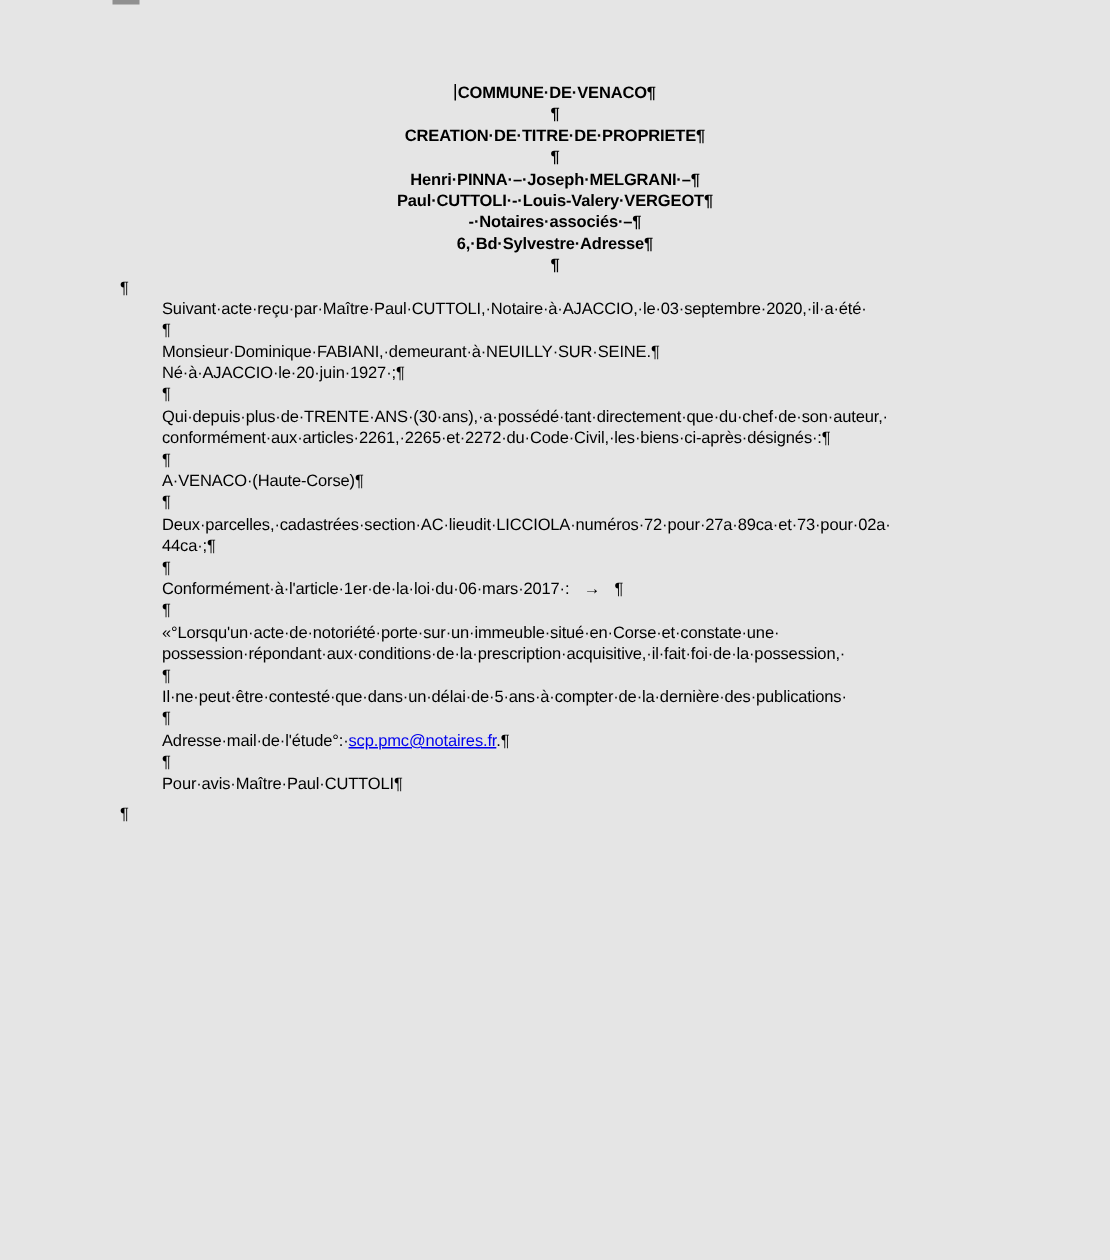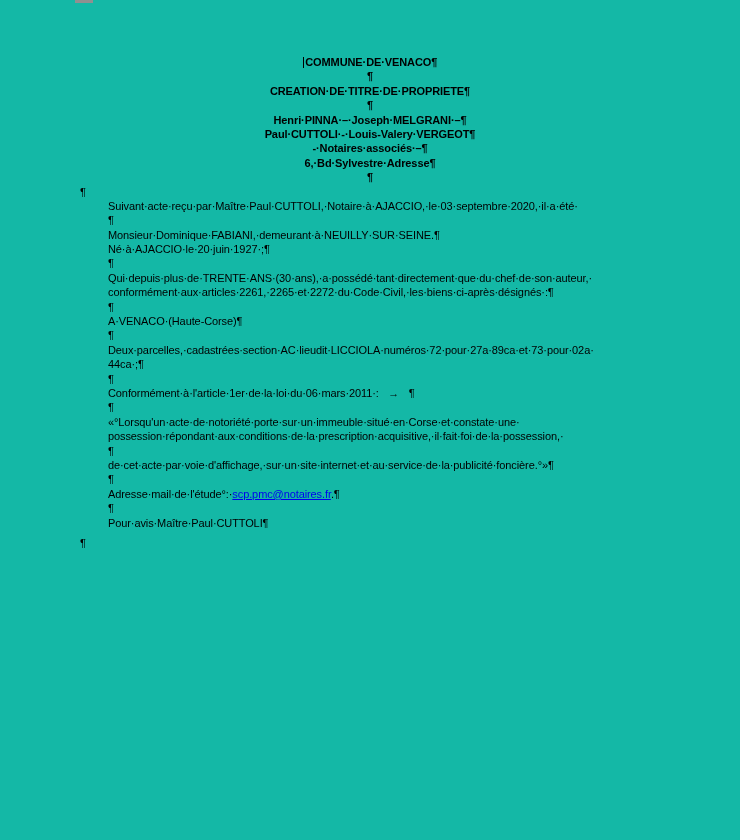--- a/index.html
+++ b/index.html
@@ -5,21 +5,21 @@
   html, body {
     margin: 0;
     padding: 0;
     background: #ffffff;
     font-family: "Liberation Sans", sans-serif;
   }
   .page {
     position: relative;
     width: 740px;
     height: 840px;
-    background: #14b8a6;
+    background: #e5e5e5;
     overflow: hidden;
   }
   .window-artifact {
     position: absolute;
     left: 75px;
     top: 0;
     width: 18px;
     height: 3px;
   }
   .doc-flow {
@@ -90,25 +90,25 @@
       <div class="line body"><span>Né·à·AJACCIO·le·20·juin·1927·;¶</span></div>
       <div class="line body"><span>¶</span></div>
       <div class="line body"><span>Qui·depuis·plus·de·TRENTE·ANS·(30·ans),·a·possédé·tant·directement·que·du·chef·de·son·auteur,·</span></div>
       <div class="line body"><span>conformément·aux·articles·2261,·2265·et·2272·du·Code·Civil,·les·biens·ci-après·désignés·:¶</span></div>
       <div class="line body"><span>¶</span></div>
       <div class="line body"><span>A·VENACO·(Haute-Corse)¶</span></div>
       <div class="line body"><span>¶</span></div>
       <div class="line body"><span>Deux·parcelles,·cadastrées·section·AC·lieudit·LICCIOLA·numéros·72·pour·27a·89ca·et·73·pour·02a·</span></div>
       <div class="line body"><span>44ca·;¶</span></div>
       <div class="line body"><span>¶</span></div>
-      <div class="line body"><span>Conformément·à·l'article·1er·de·la·loi·du·06·mars·2011·:</span><span class="seg-tab">→</span><span>¶</span></div>
+      <div class="line body"><span>Conformément·à·l'article·1er·de·la·loi·du·06·mars·2017·:</span><span class="seg-tab">→</span><span>¶</span></div>
       <div class="line body"><span>¶</span></div>
       <div class="line body"><span>«°Lorsqu'un·acte·de·notoriété·porte·sur·un·immeuble·situé·en·Corse·et·constate·une·</span></div>
       <div class="line body"><span>possession·répondant·aux·conditions·de·la·prescription·acquisitive,·il·fait·foi·de·la·possession,·</span></div>
       <div class="line body"><span>¶</span></div>
-      <div class="line body"><span>de·cet·acte·par·voie·d'affichage,·sur·un·site·internet·et·au·service·de·la·publicité·foncière.°»¶</span></div>
+      <div class="line body"><span>Il·ne·peut·être·contesté·que·dans·un·délai·de·5·ans·à·compter·de·la·dernière·des·publications·</span></div>
       <div class="line body"><span>¶</span></div>
       <div class="line body"><span>Adresse·mail·de·l'étude°:·</span><a class="seg-link" style="color: rgb(0, 0, 238); margin-top: 15px;">scp.pmc@notaires.fr</a><span>.¶</span></div>
       <div class="line body"><span>¶</span></div>
       <div class="line body"><span>Pour·avis·Maître·Paul·CUTTOLI¶</span></div>
       <div class="line margin gap"><span>¶</span></div>
     </div>
 </div>
 
 </body></html>

